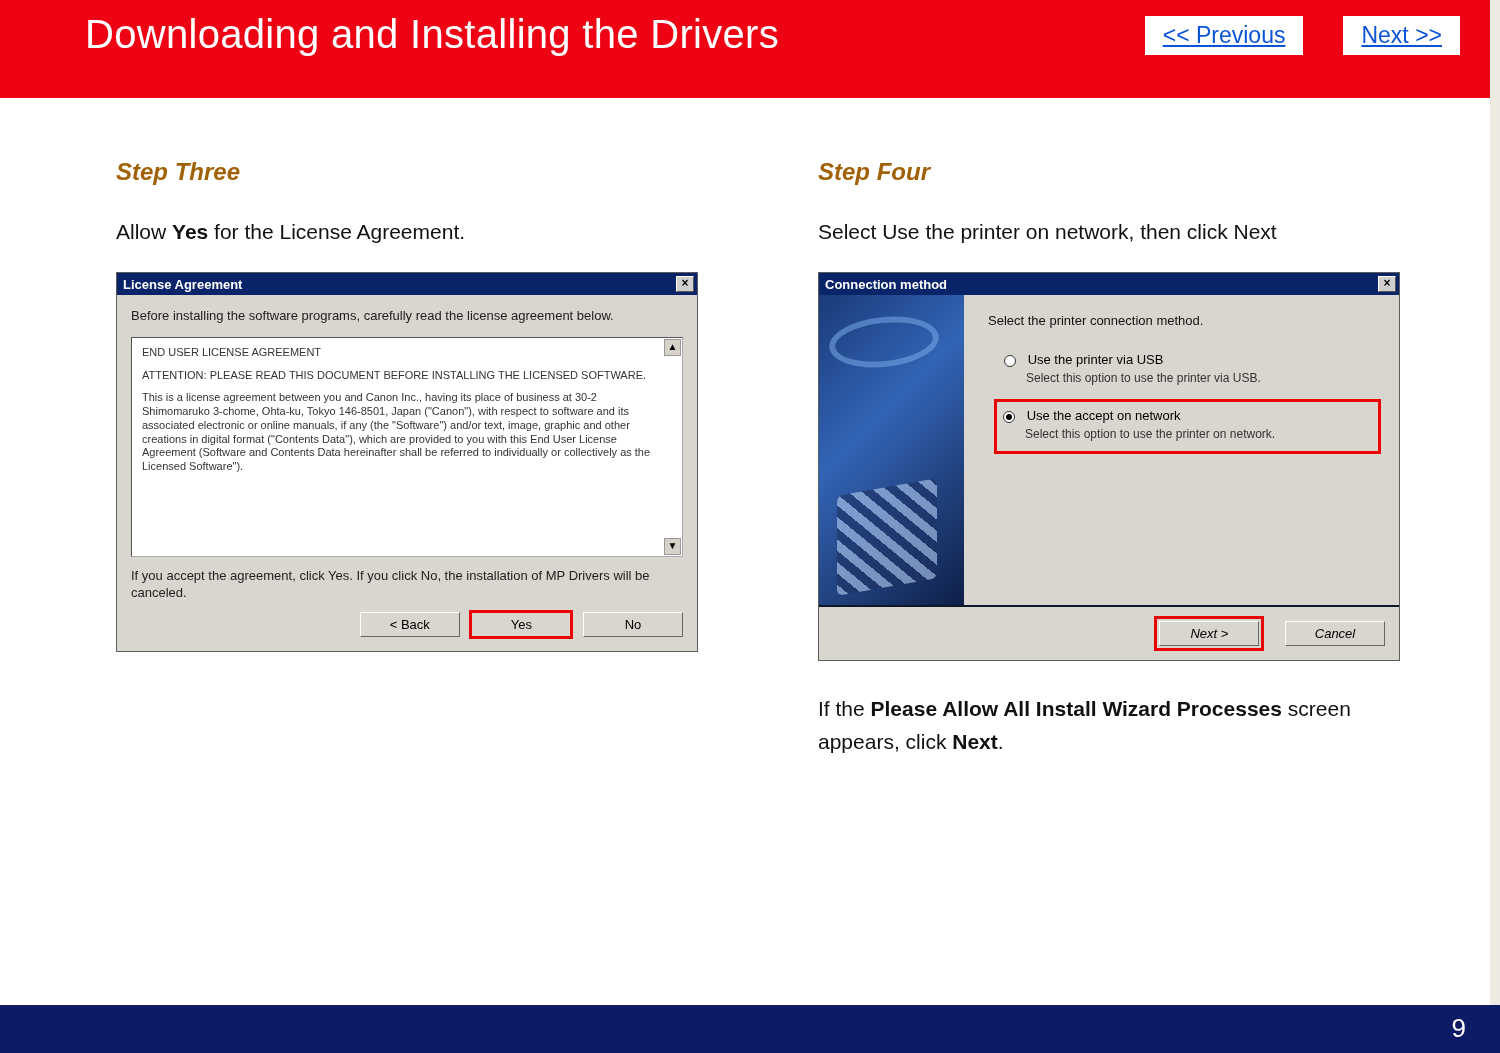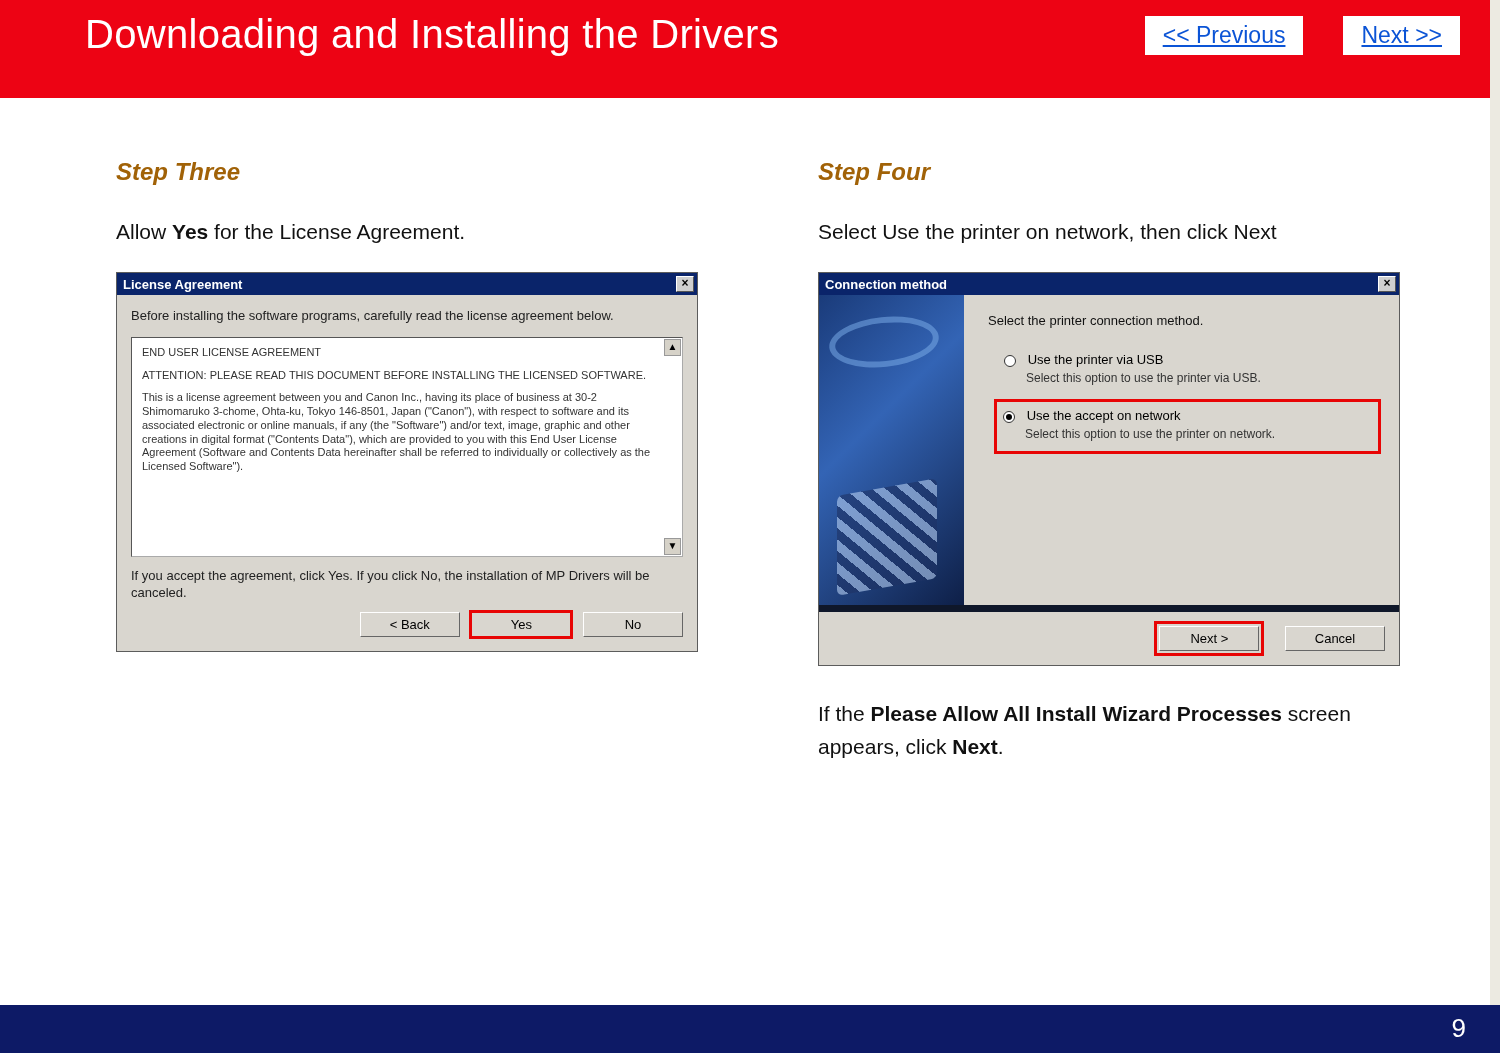--- a/index.html
+++ b/index.html
@@ -181,24 +181,25 @@
       content: ""; width: 6px; height: 6px; background: #000; border-radius: 50%;
       position: absolute; top: 2px; left: 2px;
     }
     .cm-option-desc { font-size: 12px; color: #333; margin: 4px 0 14px 38px; }
     .cm-selected-box {
       border: 3px solid #e80505;
       padding: 6px 6px 8px 6px;
       margin: 6px 0 0 6px;
     }
     .cm-footer {
-      border-top: 7px solid #0f172a;
+      border-top: 2px solid #0f172a;
       padding: 12px 14px;
       text-align: right;
       background: #d9d6cf;
+      font-style: italic;
     }
     .cm-next-wrap {
       display: inline-block;
       outline: 3px solid #e80505;
       padding: 2px;
       margin-right: 12px;
     }
 
     .footer {
       position: absolute;

